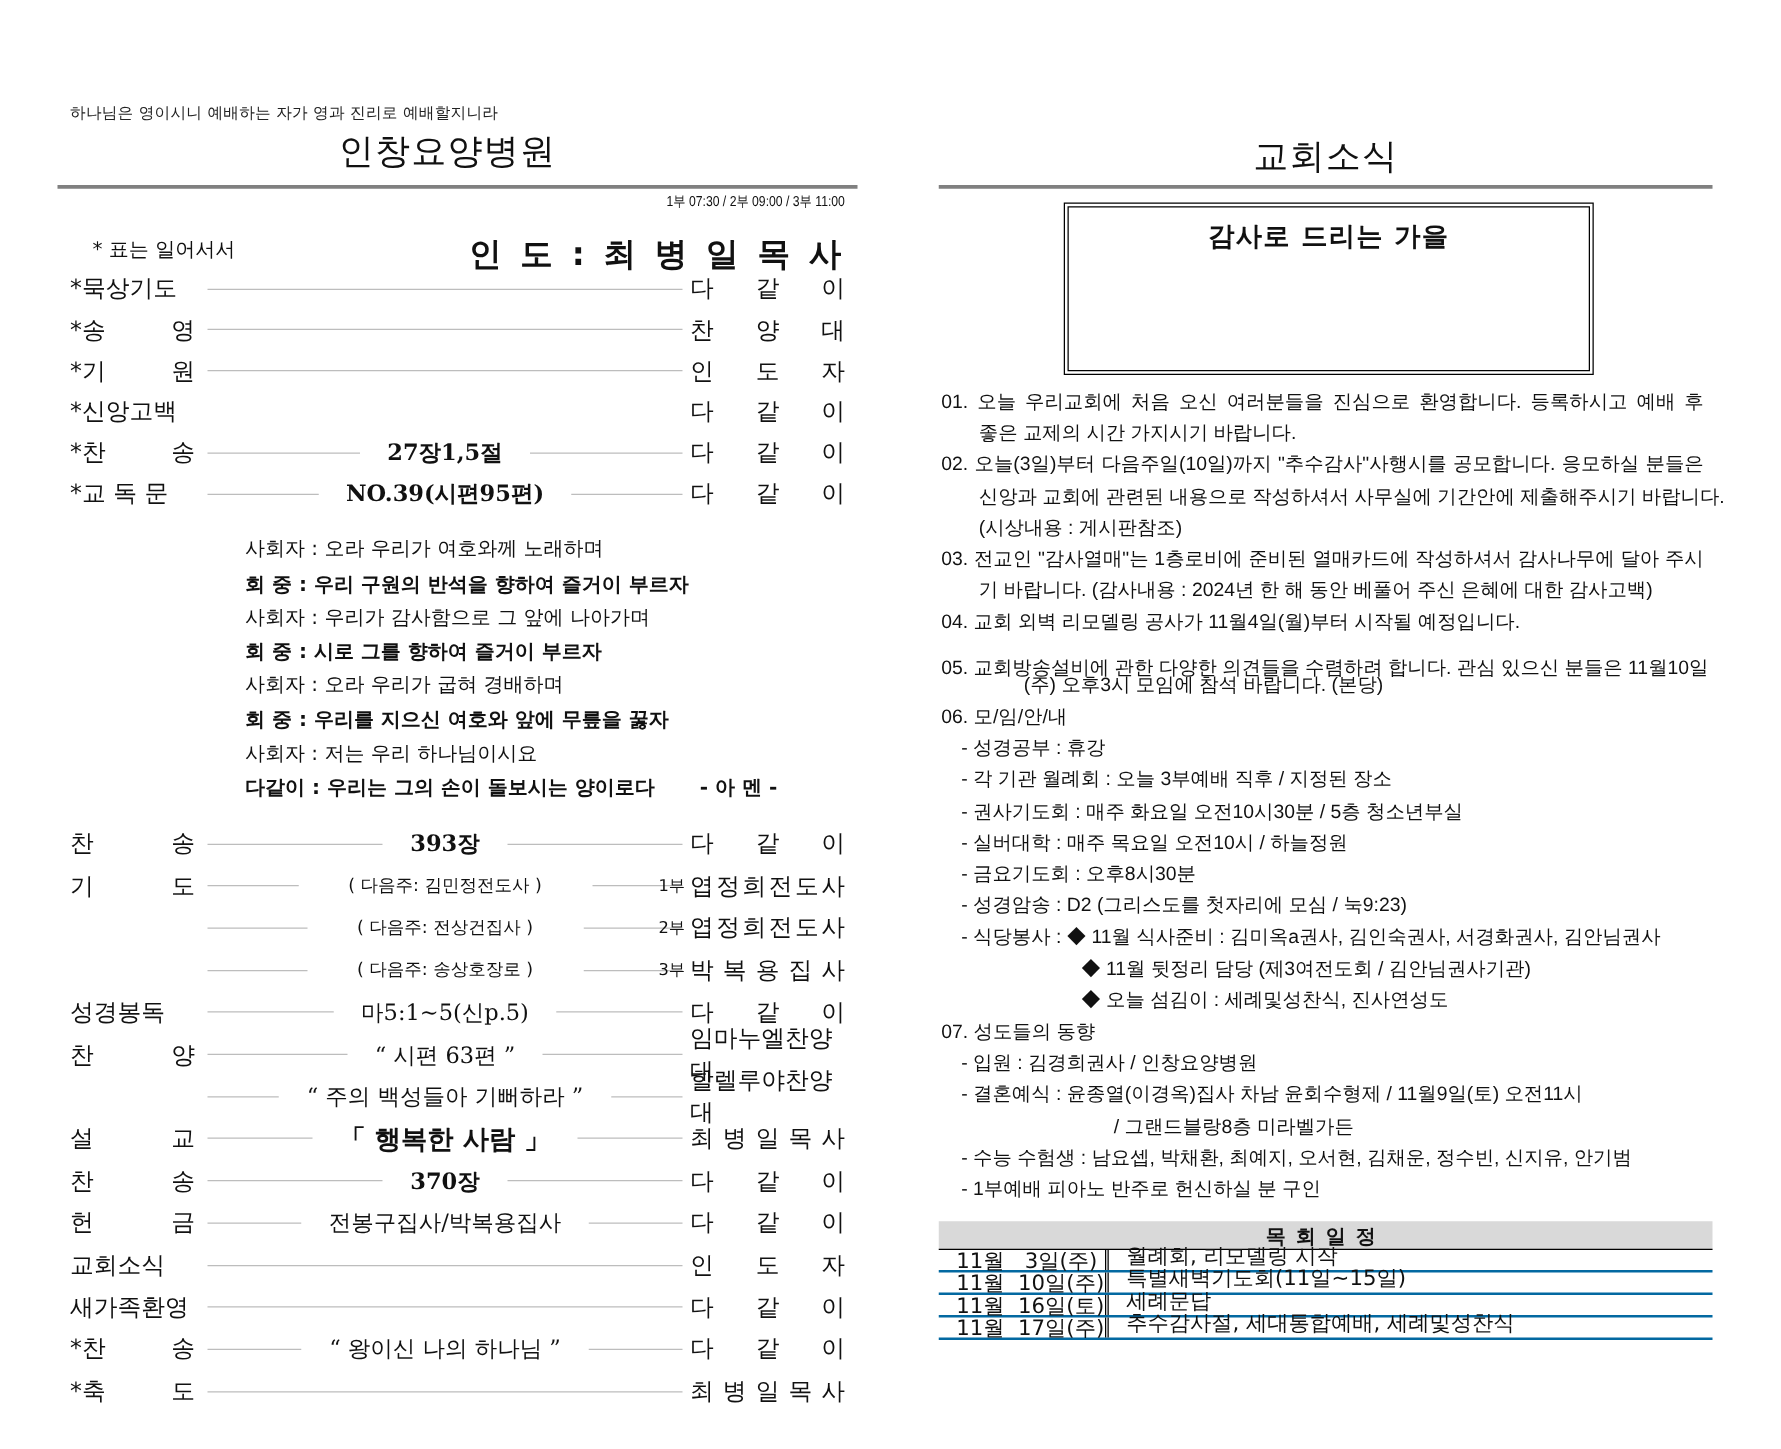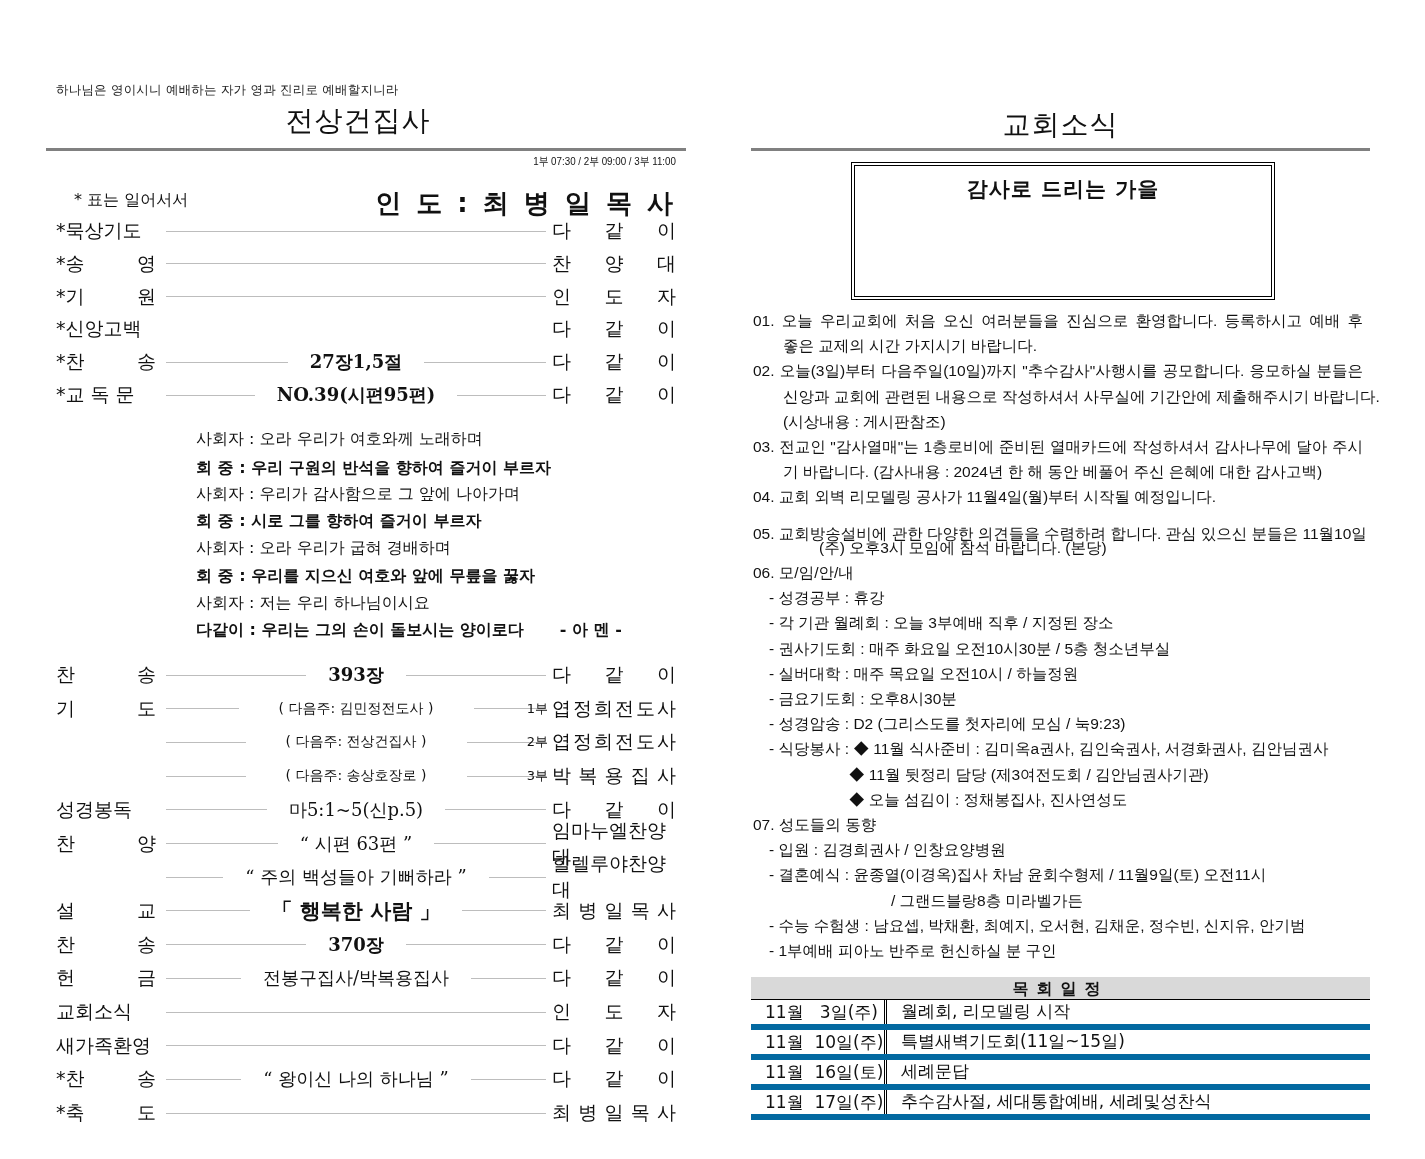--- a/index.html
+++ b/index.html
@@ -42,37 +42,37 @@
   .banner { position: absolute; top: 162px; left: 100px; width: 424px; height: 138px; border: 1px solid #000; padding: 2px; }
   .banner-inner { width: 100%; height: 100%; border: 1px solid #000; text-align: center; }
   .banner-title { font-size: 21px; font-weight: bold; margin-top: 9px; letter-spacing: 1px; }
   .banner-lines { text-align: left; padding-left: 43px; margin-top: 4px; }
   .banner-lines div { font-size: 14px; font-weight: bold; line-height: 23.5px; }
 
   .news { position: absolute; top: 311px; left: 2px; width: 615px; font-size: 15.5px; font-family: "Liberation Sans", sans-serif; }
   .news-line { position: absolute; left: 0; white-space: nowrap; }
   .news-line.indent { left: 30px; }
   .news-line.sub { left: 16px; }
-  .news-line.sub2 { left: 96px; }
+  .news-line.sub2 { left: 112px; }
   .news-line.sub3 { left: 138px; }
   .justify { text-align: justify; text-align-last: justify; width: 610px; }
   .justify.ind { width: 580px; }
 
   .schedule { position: absolute; top: 977px; left: 0; width: 619px; font-size: 17px; }
   .sched-head { background: #d9d9d9; height: 23px; text-align: center; font-weight: bold; font-size: 16px; letter-spacing: 8px; border-bottom: 1px solid #000; line-height: 23px; }
-  .sched-row { display: flex; height: 30px; border-bottom: 6px solid #0369a1; align-items: flex-start; }
+  .sched-row { display: flex; height: 18px; border-bottom: 2px solid #0369a1; align-items: flex-end; }
   .sched-date { width: 136px; padding-left: 14px; border-right: 3px double #000; height: 100%; display: flex; align-items: center; white-space: pre; }
   .sched-event { padding-left: 14px; }
 </style>
 </head>
 <body>
 
 <div class="page left">
   <div class="verse">하나님은 영이시니 예배하는 자가 영과 진리로 예배할지니라</div>
-  <div class="title">전상건집사</div>
+  <div class="title">인창요양병원</div>
   <div class="rule"></div>
   <div class="times">1부 07:30  /  2부 09:00  / 3부 11:00</div>
 
   <div class="intro-row">
     <span class="intro-note">* 표는 일어서서</span>
     <span class="leader-info">인 도 : 최 병 일 목 사</span>
   </div>
 
   <div id="order1">
       <div class="leader-row" style="top: 216px;">
@@ -418,21 +418,21 @@
       <div class="news-line indent" style="top: 226.8px; margin-left: 36px;">(주) 오후3시 모임에 참석 바랍니다. (본당)</div>
       <div class="news-line " style="top: 252px;">06. 모/임/안/내</div>
       <div class="news-line sub" style="top: 277.2px;">- 성경공부 : 휴강</div>
       <div class="news-line sub" style="top: 302.4px;">- 각 기관 월례회 : 오늘 3부예배 직후 / 지정된 장소</div>
       <div class="news-line sub" style="top: 327.6px;">- 권사기도회 : 매주 화요일 오전10시30분 / 5층 청소년부실</div>
       <div class="news-line sub" style="top: 352.8px;">- 실버대학 : 매주 목요일 오전10시 / 하늘정원</div>
       <div class="news-line sub" style="top: 378px;">- 금요기도회 : 오후8시30분</div>
       <div class="news-line sub" style="top: 403.2px;">- 성경암송 : D2 (그리스도를 첫자리에 모심 / 눅9:23)</div>
       <div class="news-line sub" style="top: 428.4px;">- 식당봉사 : ◆ 11월 식사준비 : 김미옥a권사, 김인숙권사, 서경화권사, 김안님권사</div>
       <div class="news-line sub2" style="top: 453.6px;">◆ 11월 뒷정리 담당 (제3여전도회 / 김안님권사기관)</div>
-      <div class="news-line sub2" style="top: 478.8px;">◆ 오늘 섬김이 : 정채봉집사, 진사연성도</div>
+      <div class="news-line sub2" style="top: 478.8px;">◆ 오늘 섬김이 : 세례및성찬식, 진사연성도</div>
       <div class="news-line " style="top: 504px;">07. 성도들의 동향</div>
       <div class="news-line sub" style="top: 529.2px;">- 입원 : 김경희권사 / 인창요양병원</div>
       <div class="news-line sub" style="top: 554.4px;">- 결혼예식 : 윤종열(이경옥)집사 차남 윤회수형제 / 11월9일(토) 오전11시</div>
       <div class="news-line sub3" style="top: 579.6px;">/ 그랜드블랑8층 미라벨가든</div>
       <div class="news-line sub" style="top: 604.8px;">- 수능 수험생 : 남요셉, 박채환, 최예지, 오서현, 김채운, 정수빈, 신지유, 안기범</div>
       <div class="news-line sub" style="top: 630px;">- 1부예배 피아노 반주로 헌신하실 분 구인</div>
     </div>
 
   <div class="schedule">
     <div class="sched-head">목회일정</div>

